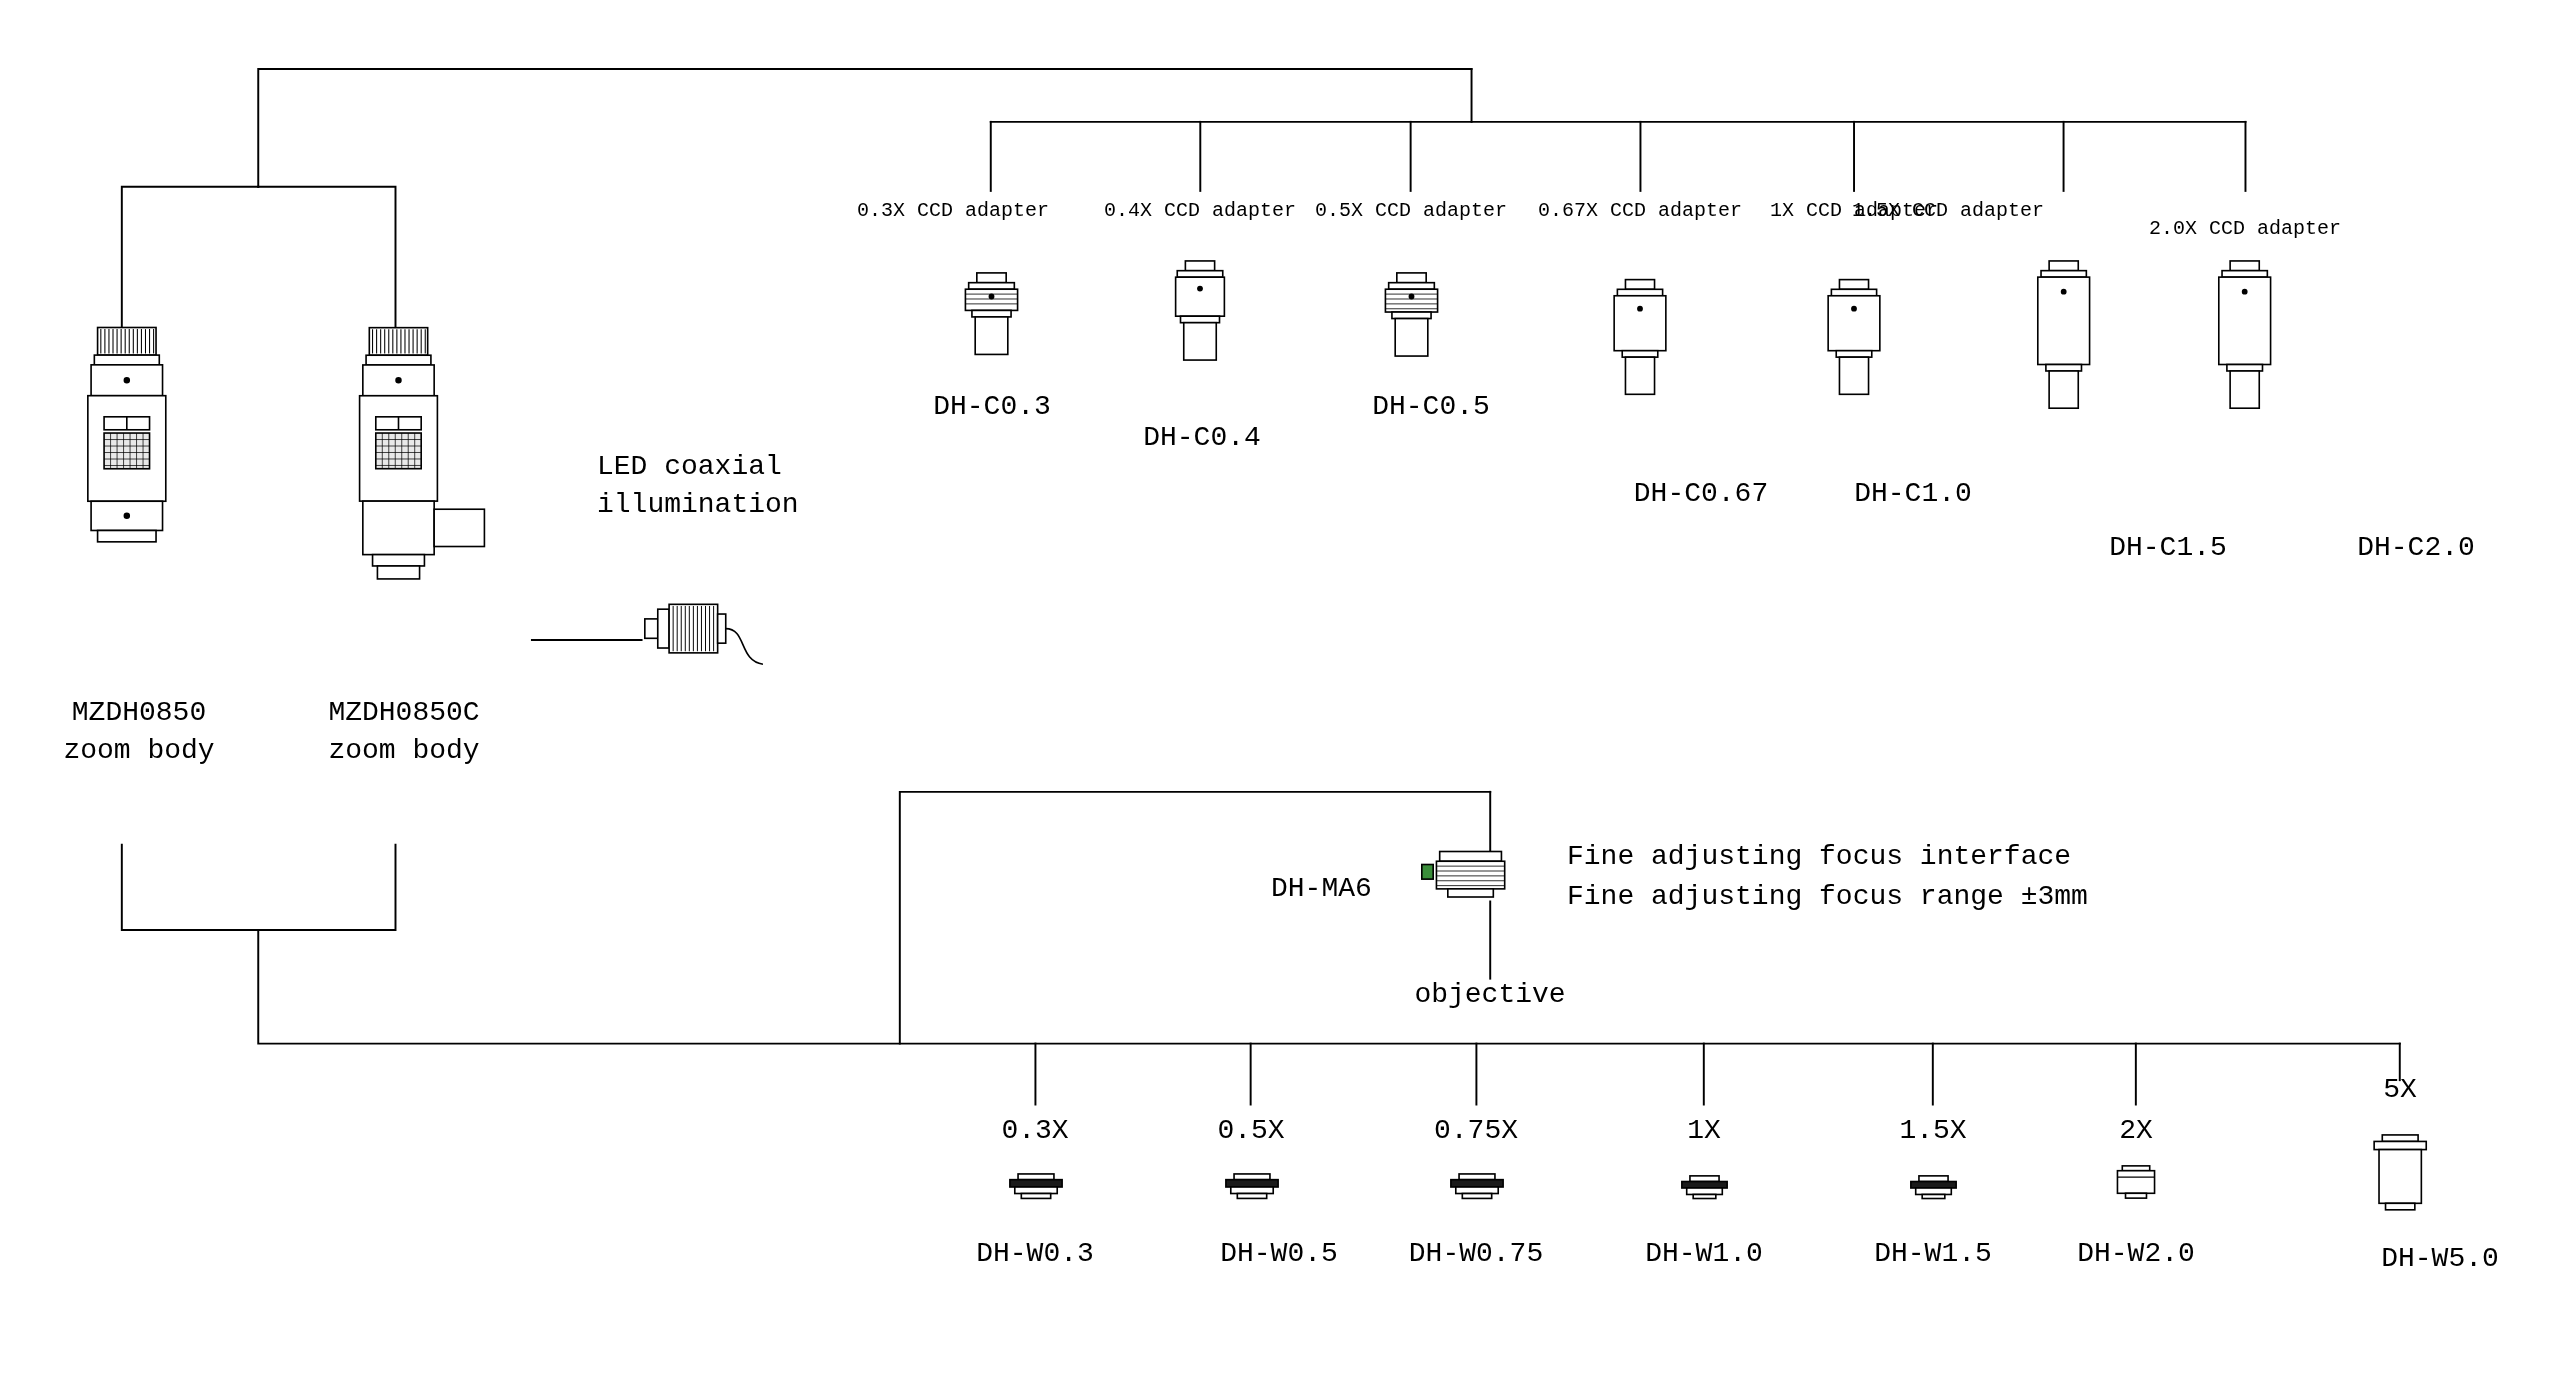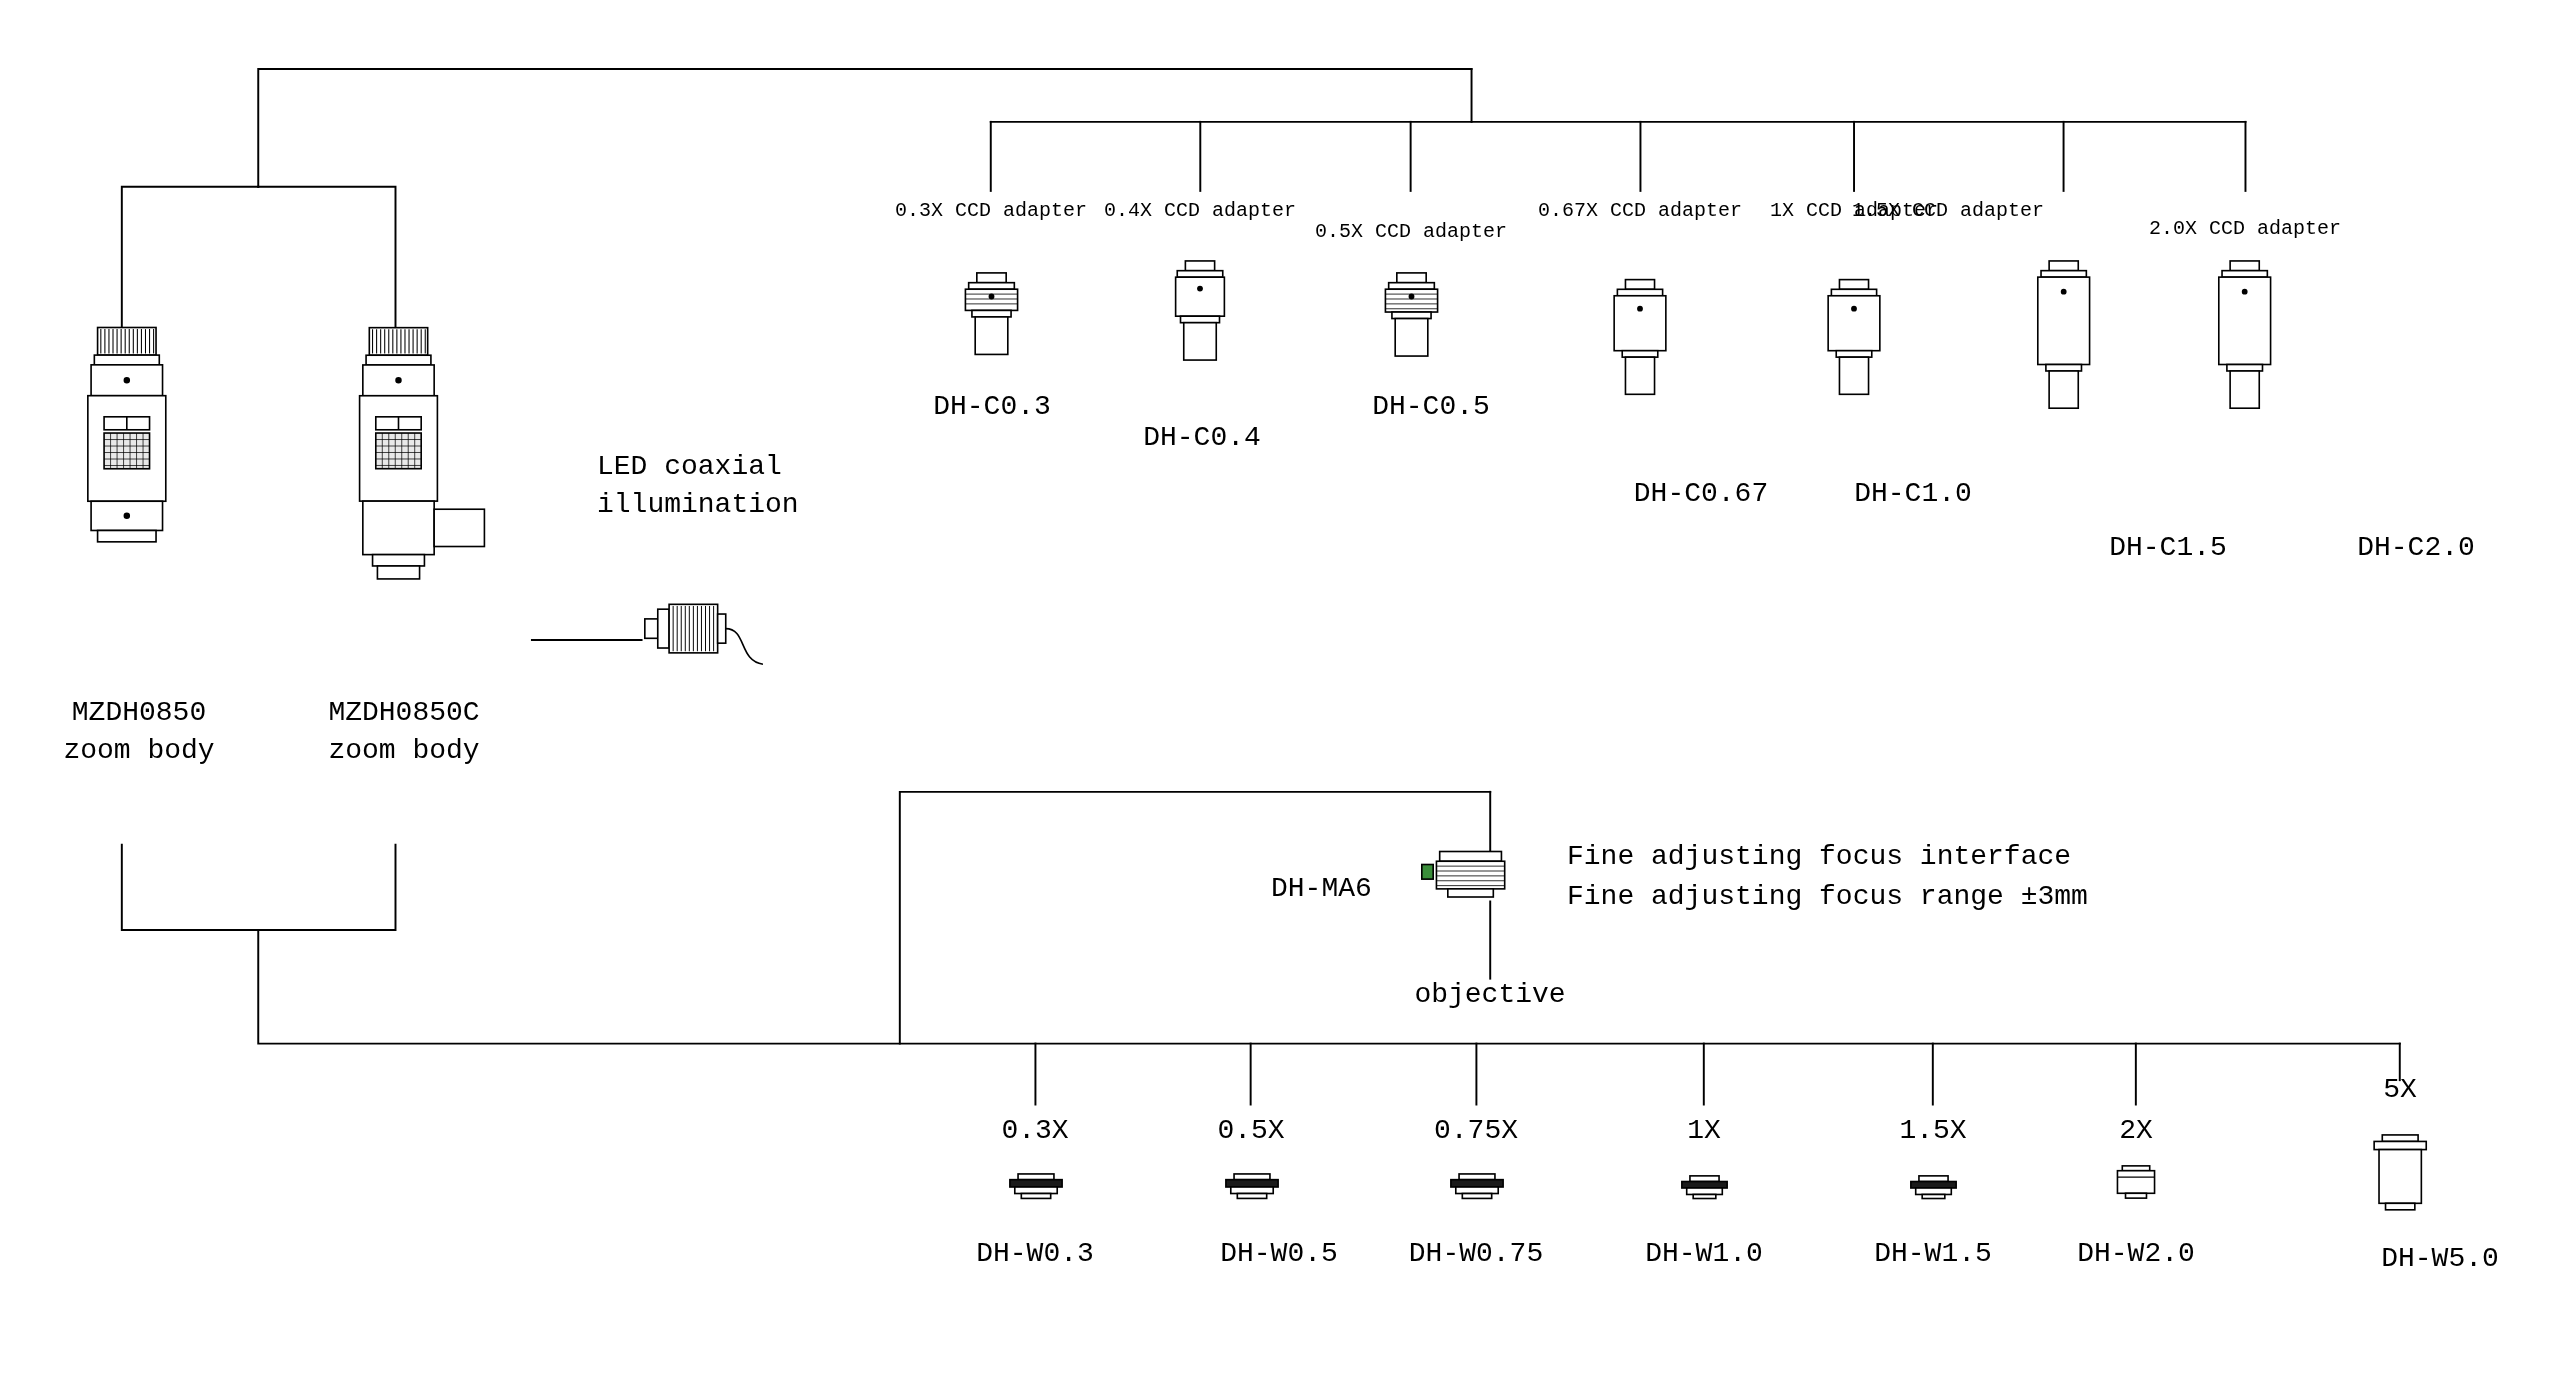--- a/index.html
+++ b/index.html
@@ -217,21 +217,21 @@
           <line x1="89" y1="16" x2="89" y2="72"></line>
             <line x1="94" y1="16" x2="94" y2="72"></line>
           <line x1="99" y1="16" x2="99" y2="72"></line>
         </g>
         <rect x="104" y="26" width="10" height="36"></rect>
         <path d="M114 44 C140 44 130 84 160 88" fill="none"></path>
       </g>
     </svg>
   </div>
 
-  <div class="lbl lbl-small center" style="left:991px; top:199px;text-align:right;">0.3X CCD adapter</div>
+  <div class="lbl lbl-small center" style="left:953px; top:199px;text-align:right;">0.3X CCD adapter</div>
   <div class="part" style="left:954px; top:268px;">
     <svg width="75" height="106" viewBox="0 0 92 130">
       <g stroke="#000" fill="#fff" stroke-width="2">
         <rect x="28" y="6" width="36" height="12"></rect>
         <rect x="18" y="18" width="56" height="8"></rect>
         <rect x="14" y="26" width="64" height="26"></rect>
         <g stroke-width="1">
             <line x1="14" y1="32" x2="78" y2="32"></line>
             <line x1="14" y1="38" x2="78" y2="38"></line>
             <line x1="14" y1="44" x2="78" y2="44"></line>
@@ -252,21 +252,21 @@
         <rect x="20" y="18" width="56" height="8"></rect>
         <rect x="18" y="26" width="60" height="48"></rect>
         <circle cx="48" cy="40" r="2.6" fill="#000"></circle>
         <rect x="24" y="74" width="48" height="8"></rect>
         <rect x="28" y="82" width="40" height="46"></rect>
       </g>
     </svg>
   </div>
   <div class="lbl lbl-big center" style="left:1202px; top:422px;">DH-C0.4</div>
 
-  <div class="lbl lbl-small center" style="left:1411px; top:199px;margin-top:21px;">0.5X CCD adapter</div>
+  <div class="lbl lbl-small center" style="left:1411px; top:199px;">0.5X CCD adapter</div>
   <div class="part" style="left:1374px; top:268px;">
     <svg width="75" height="106" viewBox="0 0 92 130">
       <g stroke="#000" fill="#fff" stroke-width="2">
         <rect x="28" y="6" width="36" height="12"></rect>
         <rect x="18" y="18" width="56" height="8"></rect>
         <rect x="14" y="26" width="64" height="28"></rect>
         <g stroke-width="1">
             <line x1="14" y1="32" x2="78" y2="32"></line>
             <line x1="14" y1="38" x2="78" y2="38"></line>
             <line x1="14" y1="44" x2="78" y2="44"></line>

